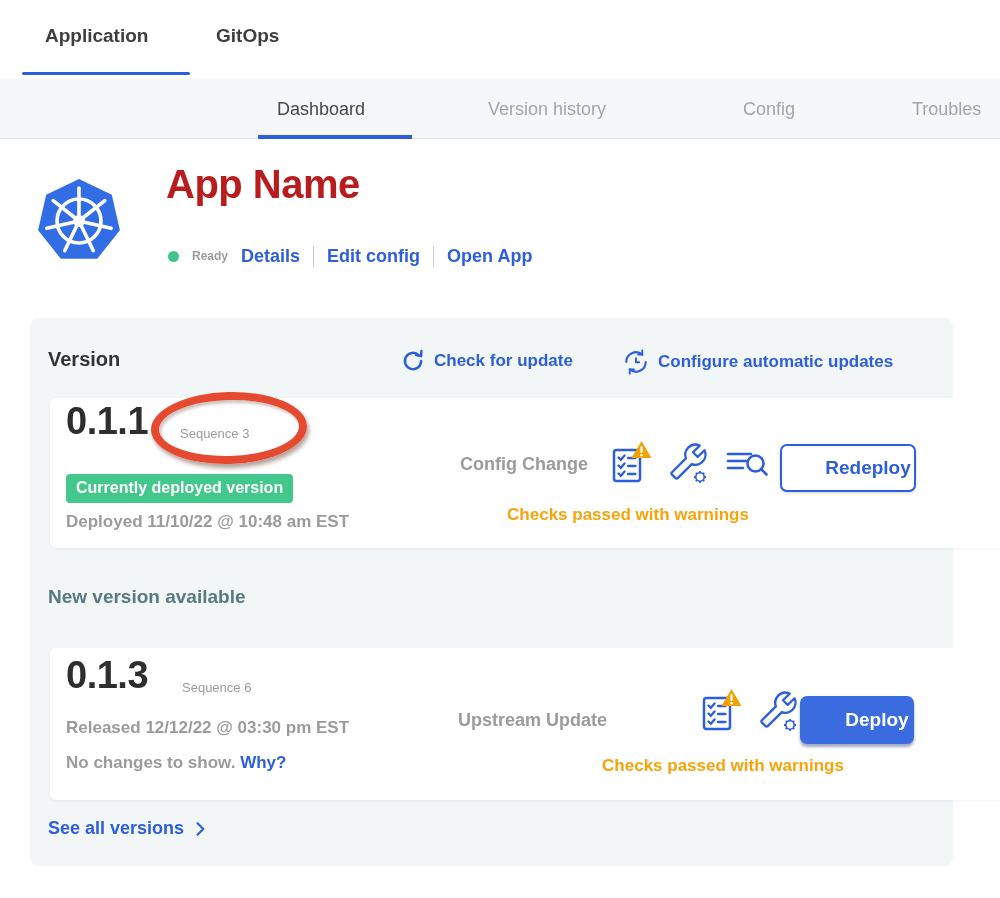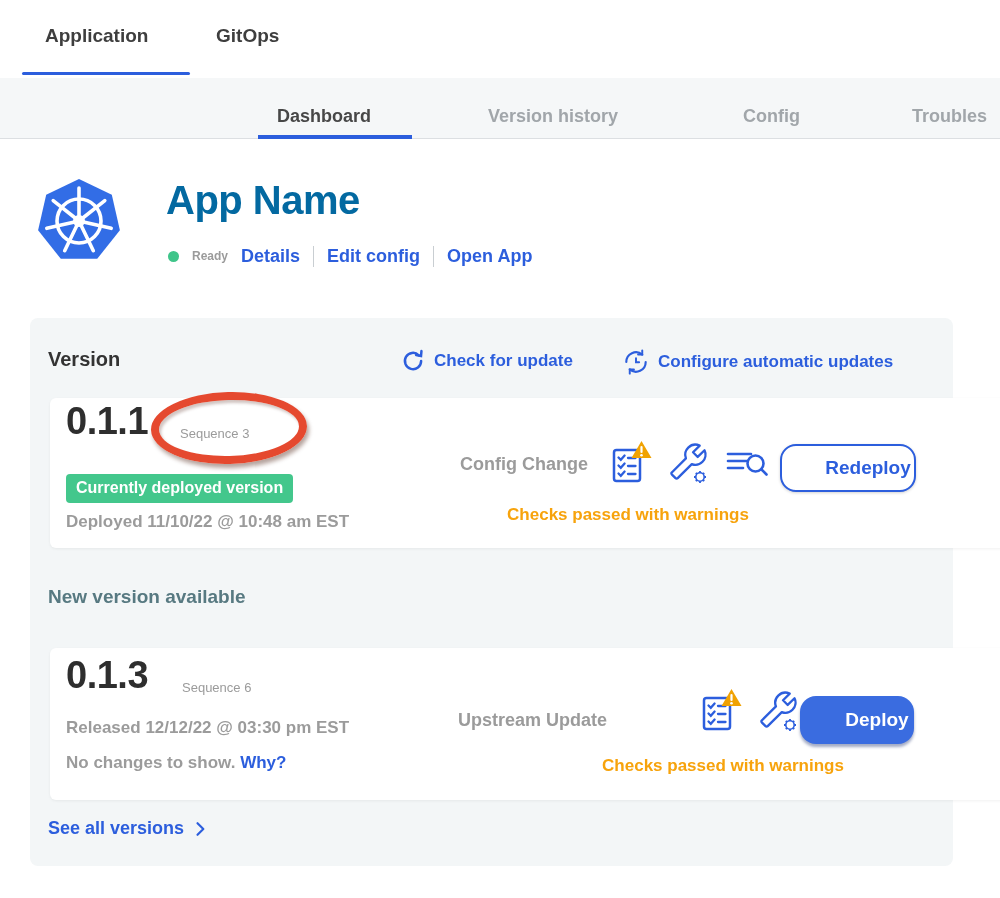--- a/index.html
+++ b/index.html
@@ -12,30 +12,30 @@
   
   .primary-nav { position:absolute; top:0; left:0; width:100%; height:78px; background:#fff; }
   .ptab { position:absolute; top:25px; font-size:19px; font-weight:700; color:#3e3e3e; cursor:pointer; white-space:nowrap; }
   #ptab-application { left:45px; }
   #ptab-gitops      { left:216px; }
   #ptab-cluster     { left:338px; }
   .p-underline { position:absolute; left:22px; top:72px; width:168px; height:3px; background:#2c5edd; border-radius:2px; }
 
   
   .subnav { position:absolute; top:78px; left:0; width:100%; height:61px; background:#f5f7f8; border-bottom:1px solid #dcdfe2; }
-  .stab { position:absolute; top:28px; font-size:18px; font-weight:700; color:#a1a6aa; cursor:pointer; white-space:nowrap; }
+  .stab { position:absolute; top:21px; font-size:18px; font-weight:400; color:#a1a6aa; cursor:pointer; white-space:nowrap; }
   #stab-dashboard { left:277px; color:#474747; }
   #stab-version-history { left:488px; }
   #stab-config { left:743px; }
   #stab-troubleshoot { left:912px; }
   .s-underline { position:absolute; left:258px; top:57px; width:154px; height:4px; background:#2c5edd; }
 
   
   #k8s-logo { position:absolute; left:35px; top:176px; }
-  .app-title { position:absolute; left:166px; top:178px; font-size:40px; font-weight:800; color:#0369a1; letter-spacing:-0.5px;text-align:right; }
+  .app-title { position:absolute; left:166px; top:162px; font-size:40px; font-weight:800; color:#b91c1c; letter-spacing:-0.5px;text-align:right; }
   .status-row { position:absolute; left:168px; top:242px; display:flex; align-items:center; gap:13px; height:28px; }
   .ready-dot { width:11px; height:11px; border-radius:50%; background:#3fc58a; }
   .ready-label { font-size:12px; font-weight:700; color:#9b9b9b; }
   .hlink { font-size:18px; font-weight:700; color:#2c5edd; cursor:pointer; white-space:nowrap; }
   .vsep { width:1px; height:21px; background:#c9ced2; }
 
   
   .panel { position:absolute; left:30px; top:318px; width:923px; height:548px; background:#f3f6f7; border-radius:8px; }
   .panel-title { position:absolute; left:18px; top:30px; font-size:20px; font-weight:800; color:#333; }
   .update-link { position:absolute; top:30px; display:flex; align-items:center; gap:8px; color:#2c5edd; font-size:17px; font-weight:700; cursor:pointer; white-space:nowrap; }
@@ -70,21 +70,21 @@
 
   .icon-row { position:absolute; display:flex; align-items:center; gap:15px; }
   #icons-current { left:558px; top:42px; }
   #icons-new { left:648px; top:40px; }
   .icon-row svg { cursor:pointer; }
 
   .checks-status { position:absolute; text-align:center; font-size:17px; font-weight:700; color:#f7a30c; white-space:nowrap; }
   #checks-current { left:413px; top:107px; width:330px; }
   #checks-new { left:520px; top:108px; width:306px; }
 
-  .btn { position:absolute; border-radius:16px; font-size:19px; font-weight:700; font-family:inherit; cursor:pointer;padding-left:40px; }
+  .btn { position:absolute; border-radius:7px; font-size:19px; font-weight:700; font-family:inherit; cursor:pointer;padding-left:40px; }
   #redeploy-btn { left:730px; top:46px; width:136px; height:48px; background:#fff; border:2px solid #2c5edd; color:#2c5edd; box-shadow:0 1px 3px rgba(0,0,0,.18); }
   #deploy-btn { left:750px; top:48px; width:114px; height:48px; background:#3a6ce0; border:none; color:#fff; box-shadow:0 3px 3px rgba(25,45,110,.4); }
 
   .new-version-heading { position:absolute; left:18px; top:268px; font-size:19px; font-weight:700; color:#577981; }
   .see-all { position:absolute; left:18px; top:500px; display:flex; align-items:center; gap:6px; font-size:18px; font-weight:700; color:#2c5edd; cursor:pointer; }
 </style>
 </head>
 <body>
 
 <div class="primary-nav">

